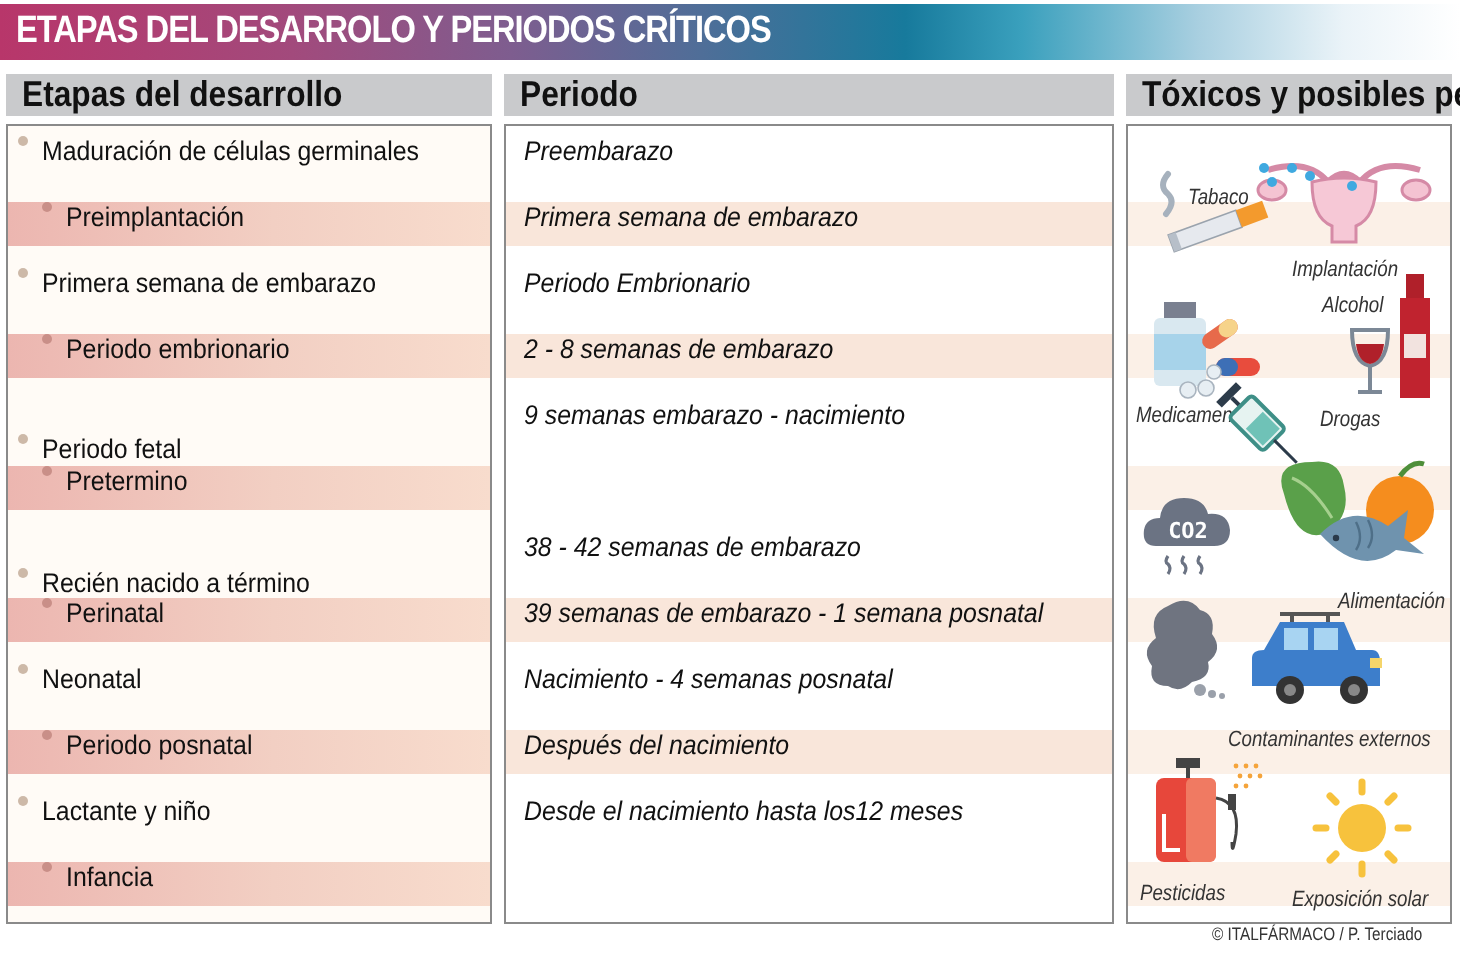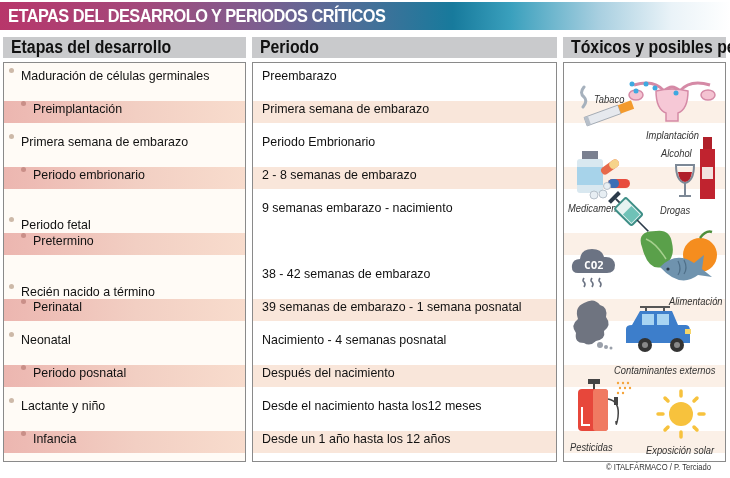--- a/index.html
+++ b/index.html
@@ -23,21 +23,21 @@
   }
   .col-header span { display: inline-block; transform: scaleX(0.88); transform-origin: left center; }
   #h1 { left: 3px; width: 243px; }
   #h2 { left: 252px; width: 305px; }
   #h3 { left: 563px; width: 163px; }
 
   .panel {
     position: absolute; top: 62px; height: 400px; border: 1px solid #8a8a8a; background: #fffbf6;
   }
   #p1 { left: 3px; width: 243px; }
-  #p2 { left: 252px; width: 305px; background: #ffffff; }
+  #p2 { left: 252px; width: 305px; background: #ffffff; font-style: italic; }
   #p3 { left: 563px; width: 163px; background: #ffffff; }
 
   .row { position: absolute; left: 0; right: 0; height: 22px; display: flex; font-size: 13.5px; white-space: nowrap; }
   .row .txt { display: inline-block; transform: scaleX(0.92); transform-origin: left center; }
   #p1 .row { padding-left: 5px; }
   #p2 .row { padding-left: 9px; }
   #p1 .row.alt { background: linear-gradient(90deg, #ecb6b0 0%, #f2cfc3 55%, #f8dccd 100%); padding-left: 17px; }
   #p2 .row.alt { background: #f9e6da; }
   .bullet { width: 5px; height: 5px; border-radius: 50%; background: #cdb9a8; margin-right: 7px; flex: none; }
   .row.alt .bullet { background: #c98f88; }
@@ -136,23 +136,20 @@
       <span class="txt">39 semanas de embarazo - 1 semana posnatal</span>
     </div>
   <div class="row" style="top:269px">
       <span class="txt">Nacimiento - 4 semanas posnatal</span>
     </div>
   <div class="row alt" style="top:302px">
       <span class="txt">Después del nacimiento</span>
     </div>
   <div class="row" style="top:335px">
       <span class="txt">Desde el nacimiento hasta los12 meses</span>
-    </div>
-  <div class="row alt" style="top:368px">
-      <span class="txt">Desde un 1 año hasta los 12 años</span>
     </div>
 </div>
 
 <div class="panel" id="p3">
   <div class="band" style="top:38px"></div>
   <div class="band" style="top:104px"></div>
   <div class="band" style="top:170px"></div>
   <div class="band" style="top:236px"></div>
   <div class="band" style="top:302px"></div>
   <div class="band" style="top:368px"></div>

